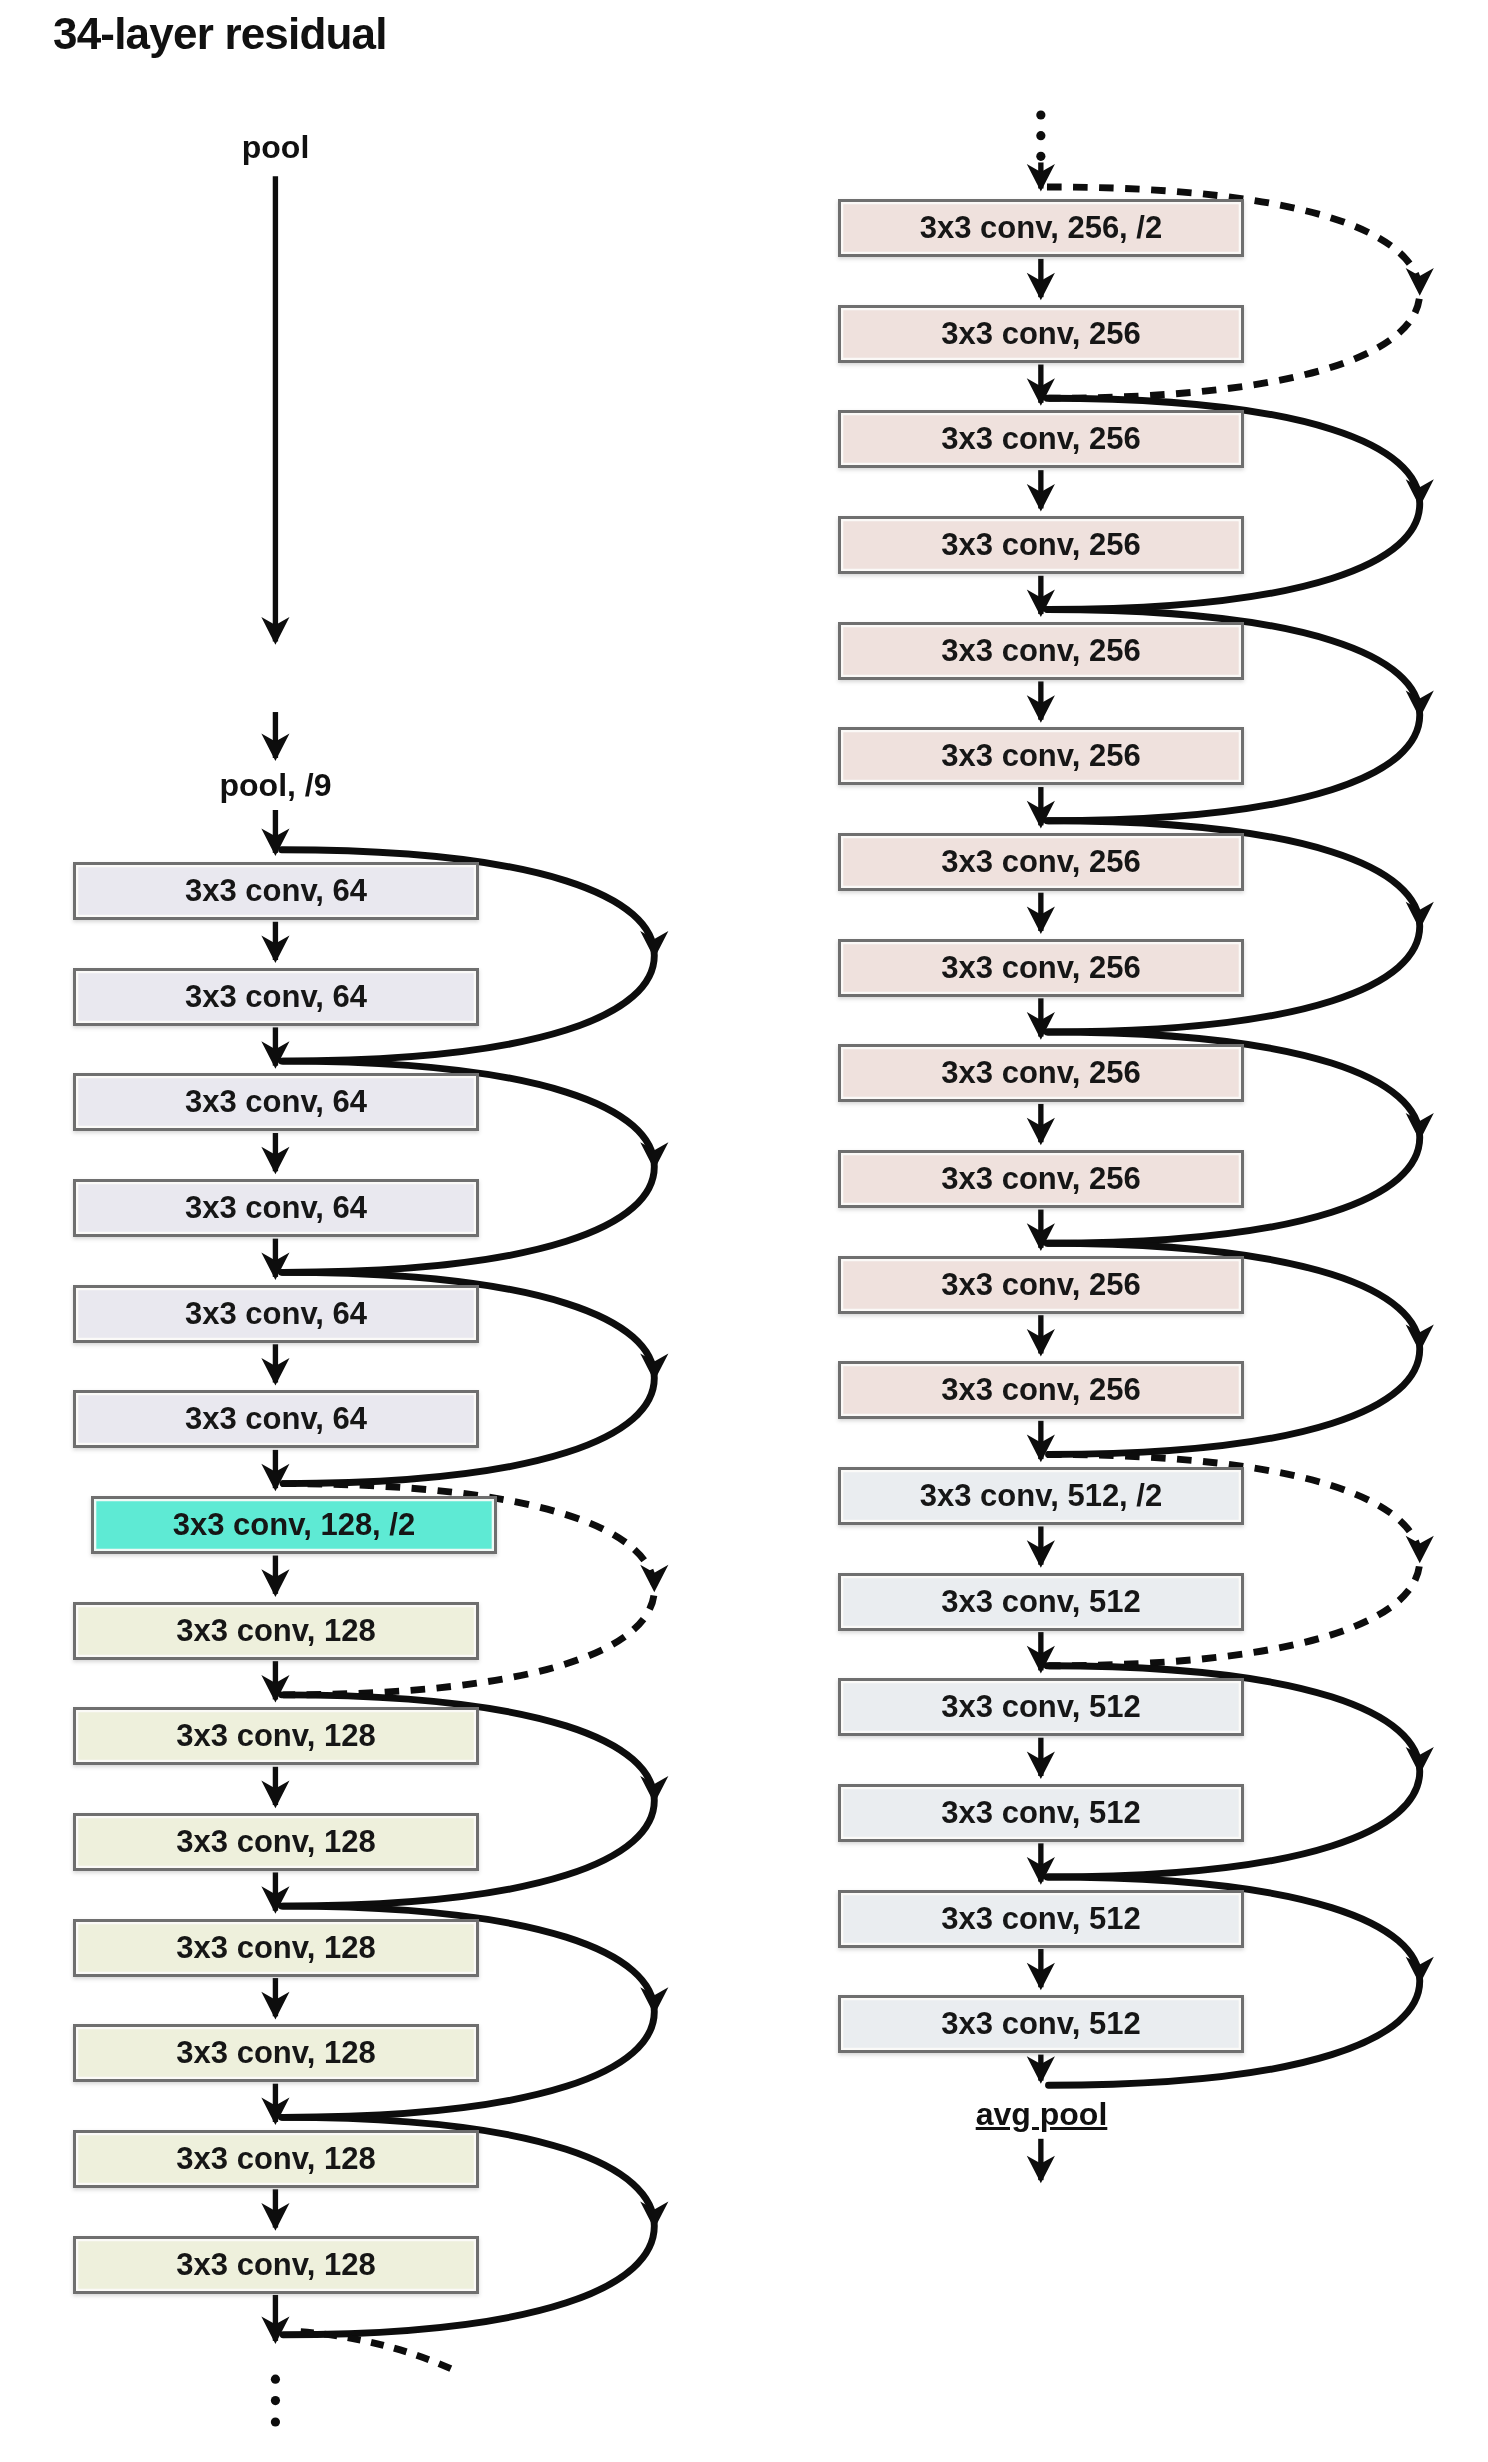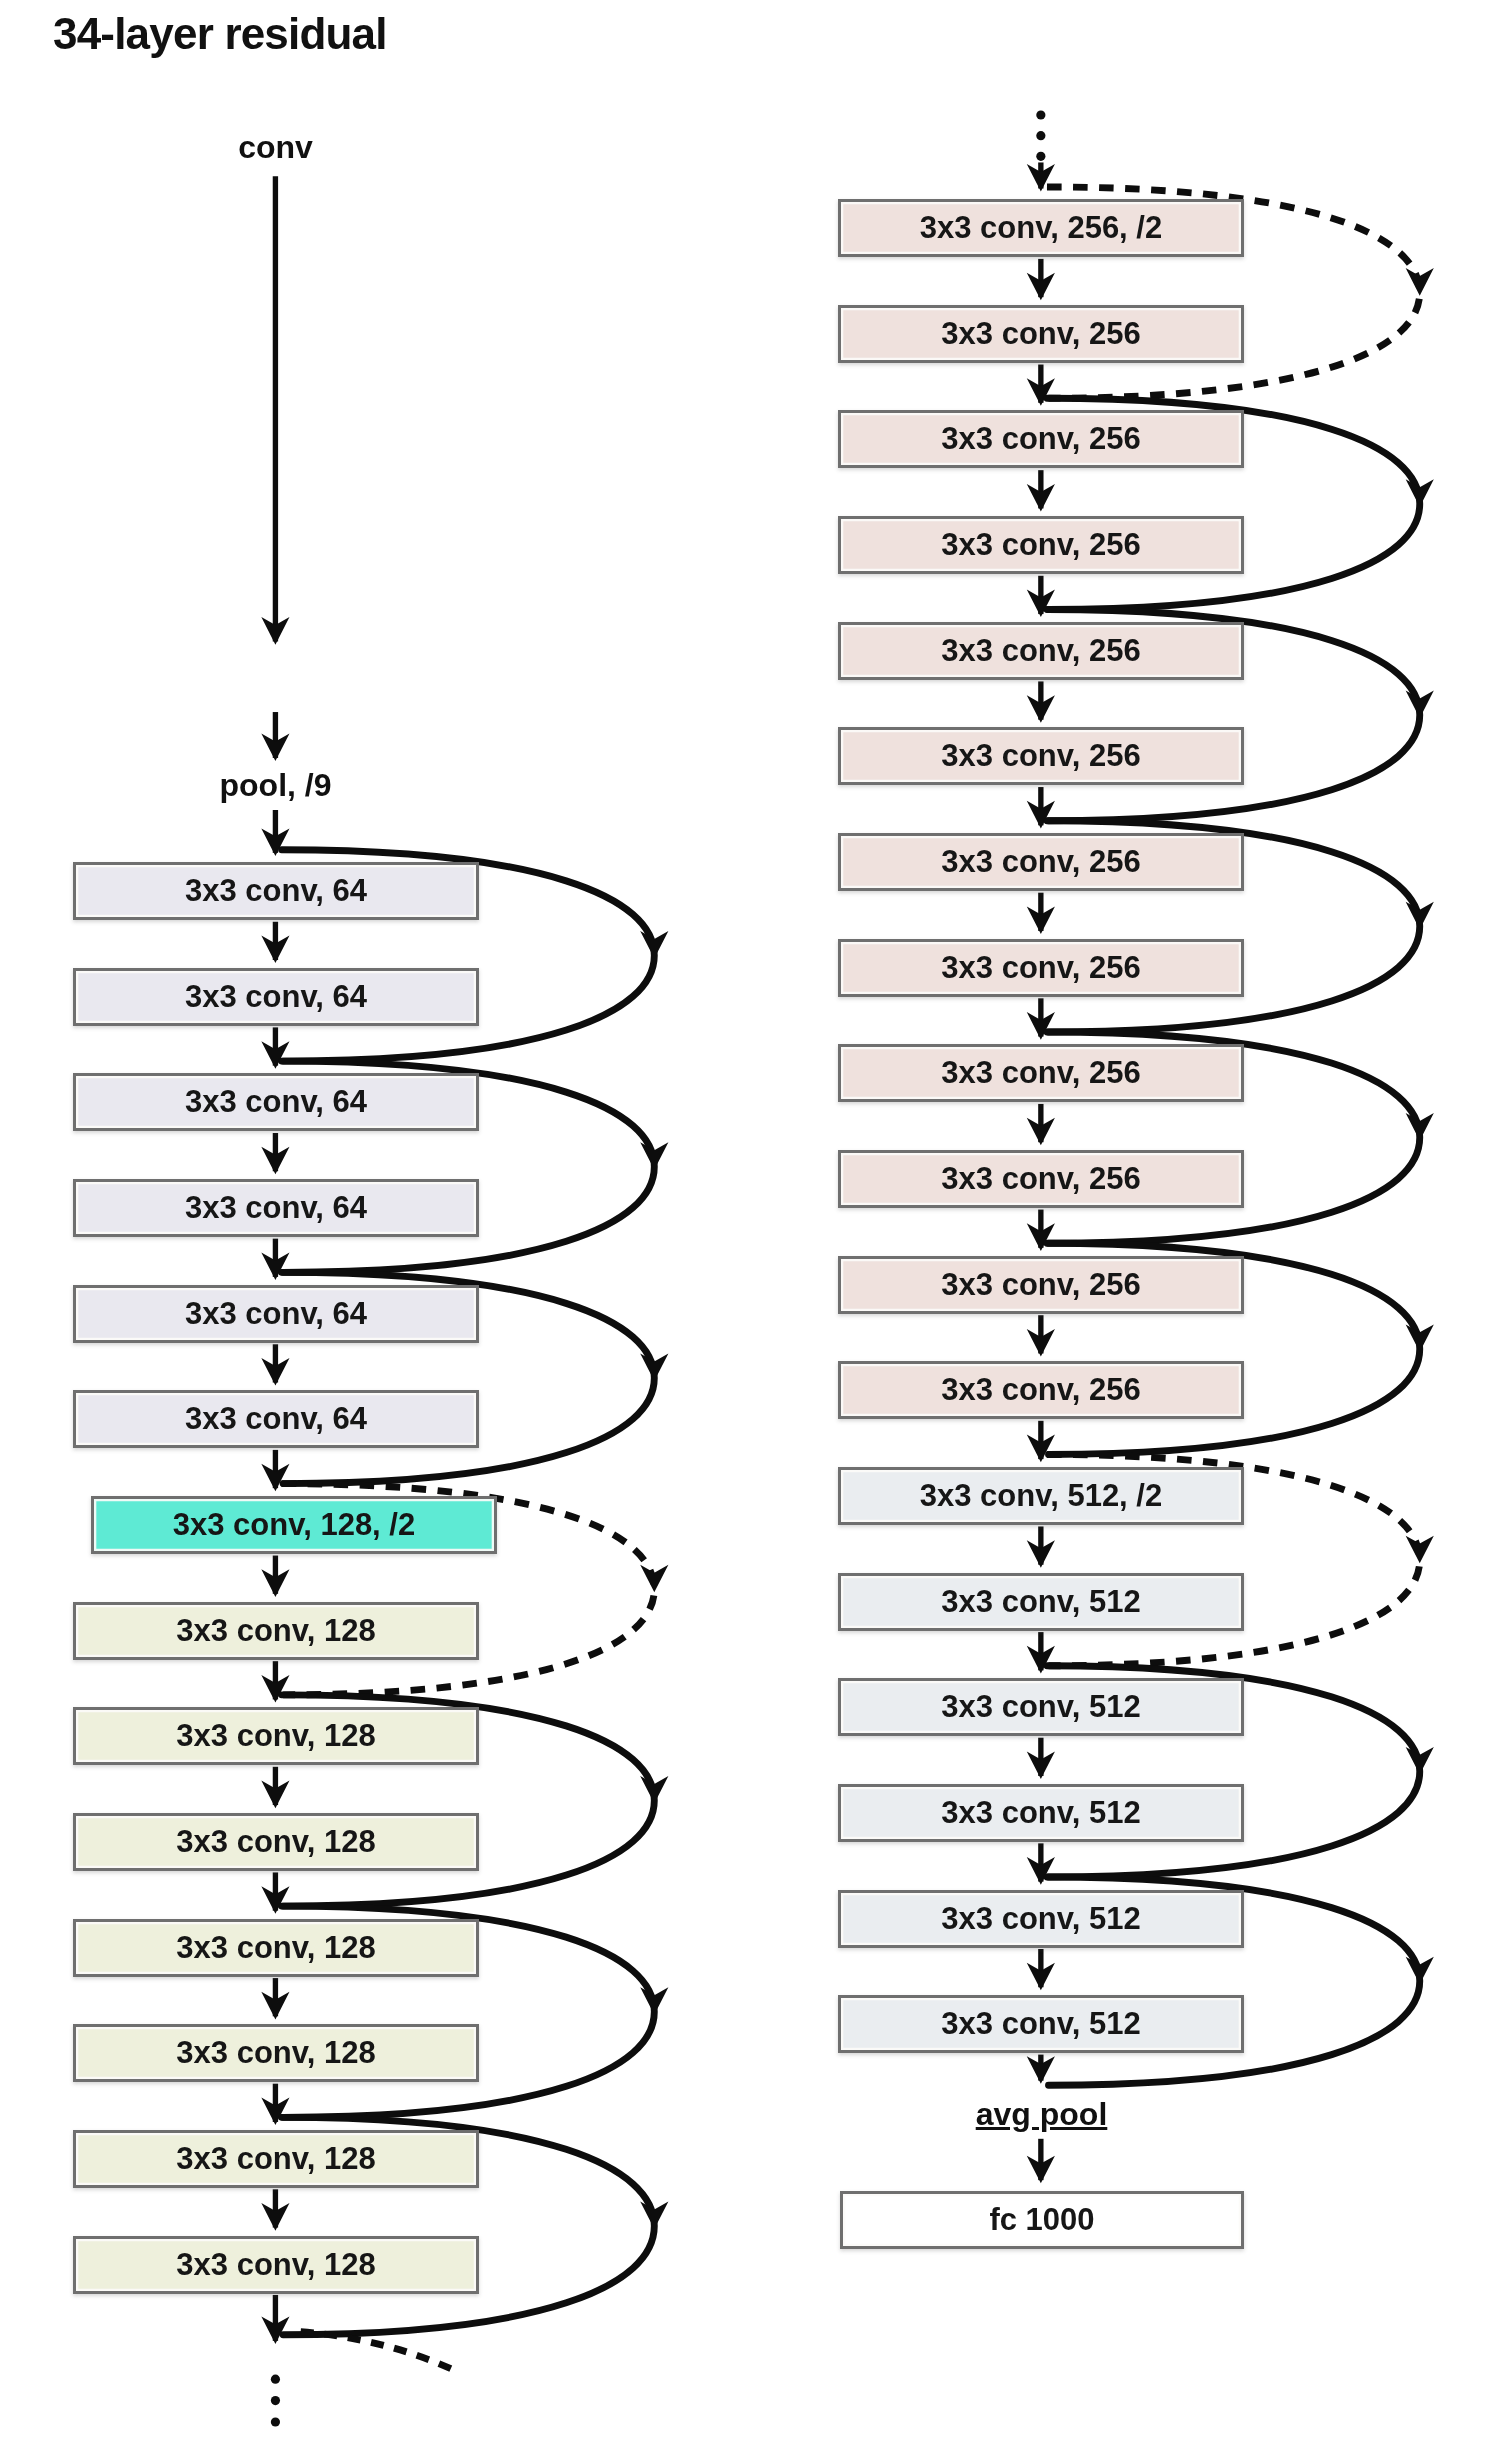--- a/index.html
+++ b/index.html
@@ -101,21 +101,21 @@
       <path class="arc" marker-mid="url(#ah)" d="M 1343 1072 C 1685 1072, 1830 1134.1, 1830 1210 C 1830 1285.9, 1685 1348, 1345 1348"></path>
       <path class="arc" marker-mid="url(#ah)" d="M 1343 1348 C 1685 1348, 1830 1410.1, 1830 1486 C 1830 1561.9, 1685 1624, 1345 1624"></path>
       <path class="arc" marker-mid="url(#ah)" d="M 1343 1624 C 1685 1624, 1830 1686.1, 1830 1762 C 1830 1837.9, 1685 1900, 1345 1900"></path>
       <path class="arc dashed" marker-mid="url(#ah)" d="M 1343 1900 C 1685 1900, 1830 1962.1, 1830 2038 C 1830 2113.9, 1685 2176, 1345 2176"></path>
       <path class="arc" marker-mid="url(#ah)" d="M 1343 2176 C 1685 2176, 1830 2238.1, 1830 2314 C 1830 2389.9, 1685 2452, 1345 2452"></path>
       <path class="arc" marker-mid="url(#ah)" d="M 1343 2452 C 1685 2452, 1830 2513.2, 1830 2588 C 1830 2662.8, 1685 2724, 1345 2724"></path>
     </svg>
 
   <h1 class="title">34-layer residual</h1>
 
-  <div class="flow-label" id="lbl-image">conv</div>
+  <div class="flow-label" id="lbl-image">pool</div>
 
 
   <div class="flow-label" id="lbl-pool">pool, /9</div>
 
   <div id="left-boxes">
       <div class="box" style="left: 54px; top: 862px; width: 406px; height: 58px; background: rgb(233, 232, 239);">3x3 conv, 64</div>
       <div class="box" style="left: 54px; top: 968px; width: 406px; height: 58px; background: rgb(233, 232, 239);">3x3 conv, 64</div>
       <div class="box" style="left: 54px; top: 1073px; width: 406px; height: 58px; background: rgb(233, 232, 239);">3x3 conv, 64</div>
       <div class="box" style="left: 54px; top: 1179px; width: 406px; height: 58px; background: rgb(233, 232, 239);">3x3 conv, 64</div>
       <div class="box" style="left: 54px; top: 1285px; width: 406px; height: 58px; background: rgb(233, 232, 239);">3x3 conv, 64</div>
@@ -145,15 +145,14 @@
       <div class="box" style="left: 819px; top: 1467px; width: 406px; height: 58px; background: rgb(234, 237, 240);">3x3 conv, 512, /2</div>
       <div class="box" style="left: 819px; top: 1573px; width: 406px; height: 58px; background: rgb(234, 237, 240);">3x3 conv, 512</div>
       <div class="box" style="left: 819px; top: 1678px; width: 406px; height: 58px; background: rgb(234, 237, 240);">3x3 conv, 512</div>
       <div class="box" style="left: 819px; top: 1784px; width: 406px; height: 58px; background: rgb(234, 237, 240);">3x3 conv, 512</div>
       <div class="box" style="left: 819px; top: 1890px; width: 406px; height: 58px; background: rgb(234, 237, 240);">3x3 conv, 512</div>
       <div class="box" style="left: 819px; top: 1995px; width: 406px; height: 58px; background: rgb(234, 237, 240);">3x3 conv, 512</div>
     </div>
 
   <div class="flow-label" id="lbl-avgpool">avg pool</div>
 
-  <div class="box" id="fc-box" style="background: rgb(255, 255, 255);">fc 1000</div>
 </div>
 
 
 </body></html>

